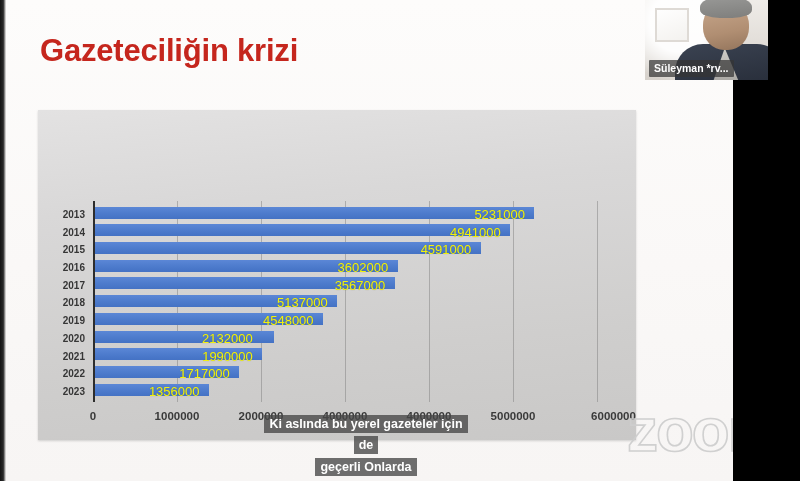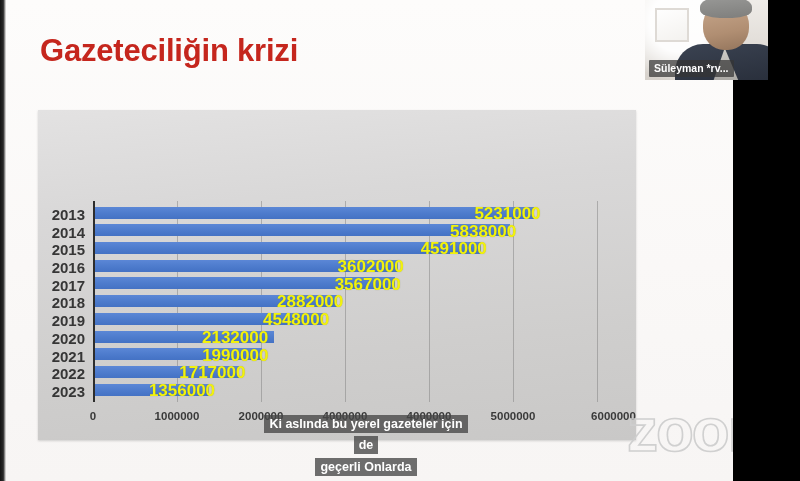--- a/index.html
+++ b/index.html
@@ -89,38 +89,38 @@
     left: 0;
     height: 16.25px;
     width: 100%;
   }
   .bar-cat {
     position: absolute;
     right: 100%;
     margin-right: 8px;
     top: 50%;
     transform: translateY(-50%);
-    font-size: 15px;
+    font-size: 10px;
     font-weight: bold;
     color: #363636;
     white-space: nowrap;
   }
   .bar-fill {
     position: absolute;
     left: 2px;
     top: 1.5px;
     height: 12px;
     background: linear-gradient(180deg,#5b87d6 0%, #4e7ccd 50%, #4472c4 100%);
   }
   .bar-value {
     position: absolute;
     top: 50%;
     transform: translateY(-50%);
-    font-size: 17px;
-    font-weight: bold;
+    font-size: 13px;
+    font-weight: normal;
     color: #f2f20d;
     text-shadow: 0 0 1px rgba(90,90,0,0.45);
     white-space: nowrap;
   }
 
   
   #xaxis {
     position: absolute;
     left: 55px;
     top: 292px;
@@ -276,41 +276,41 @@
           </div>
         <div id="bars">
             <div class="bar-row" style="top: 0px; height: 17.7273px;">
               <span class="bar-cat">2013</span>
               <div class="bar-fill" style="width: 439.404px; background: linear-gradient(rgb(91, 135, 214) 0%, rgb(78, 124, 205) 50%, rgb(68, 114, 196) 100%);"></div>
               <span class="bar-value" style="left: 381.404px; color: rgb(242, 242, 13);">5231000</span>
             </div>
             <div class="bar-row" style="top: 17.7273px; height: 17.7273px;">
               <span class="bar-cat">2014</span>
               <div class="bar-fill" style="width: 415.044px; background: linear-gradient(rgb(91, 135, 214) 0%, rgb(78, 124, 205) 50%, rgb(68, 114, 196) 100%);"></div>
-              <span class="bar-value" style="left: 357.044px; color: rgb(242, 242, 13);">5838000</span>
+              <span class="bar-value" style="left: 357.044px; color: rgb(242, 242, 13);">4941000</span>
             </div>
             <div class="bar-row" style="top: 35.4545px; height: 17.7273px;">
               <span class="bar-cat">2015</span>
               <div class="bar-fill" style="width: 385.644px; background: linear-gradient(rgb(91, 135, 214) 0%, rgb(78, 124, 205) 50%, rgb(68, 114, 196) 100%);"></div>
               <span class="bar-value" style="left: 327.644px; color: rgb(242, 242, 13);">4591000</span>
             </div>
             <div class="bar-row" style="top: 53.1818px; height: 17.7273px;">
               <span class="bar-cat">2016</span>
               <div class="bar-fill" style="width: 302.568px; background: linear-gradient(rgb(91, 135, 214) 0%, rgb(78, 124, 205) 50%, rgb(68, 114, 196) 100%);"></div>
               <span class="bar-value" style="left: 244.568px; color: rgb(242, 242, 13);">3602000</span>
             </div>
             <div class="bar-row" style="top: 70.9091px; height: 17.7273px;">
               <span class="bar-cat">2017</span>
               <div class="bar-fill" style="width: 299.628px; background: linear-gradient(rgb(91, 135, 214) 0%, rgb(78, 124, 205) 50%, rgb(68, 114, 196) 100%);"></div>
               <span class="bar-value" style="left: 241.628px; color: rgb(242, 242, 13);">3567000</span>
             </div>
             <div class="bar-row" style="top: 88.6364px; height: 17.7273px;">
               <span class="bar-cat">2018</span>
               <div class="bar-fill" style="width: 242.088px; background: linear-gradient(rgb(91, 135, 214) 0%, rgb(78, 124, 205) 50%, rgb(68, 114, 196) 100%);"></div>
-              <span class="bar-value" style="left: 184.088px; color: rgb(242, 242, 13);">2882000</span>
+              <span class="bar-value" style="left: 184.088px; color: rgb(242, 242, 13);">5137000</span>
             </div>
             <div class="bar-row" style="top: 106.364px; height: 17.7273px;">
               <span class="bar-cat">2019</span>
               <div class="bar-fill" style="width: 227.976px; background: linear-gradient(rgb(91, 135, 214) 0%, rgb(78, 124, 205) 50%, rgb(68, 114, 196) 100%);"></div>
               <span class="bar-value" style="left: 169.976px; color: rgb(242, 242, 13);">4548000</span>
             </div>
             <div class="bar-row" style="top: 124.091px; height: 17.7273px;">
               <span class="bar-cat">2020</span>
               <div class="bar-fill" style="width: 179.088px; background: linear-gradient(rgb(91, 135, 214) 0%, rgb(78, 124, 205) 50%, rgb(68, 114, 196) 100%);"></div>
               <span class="bar-value" style="left: 109px; color: rgb(242, 242, 13);">2132000</span>

